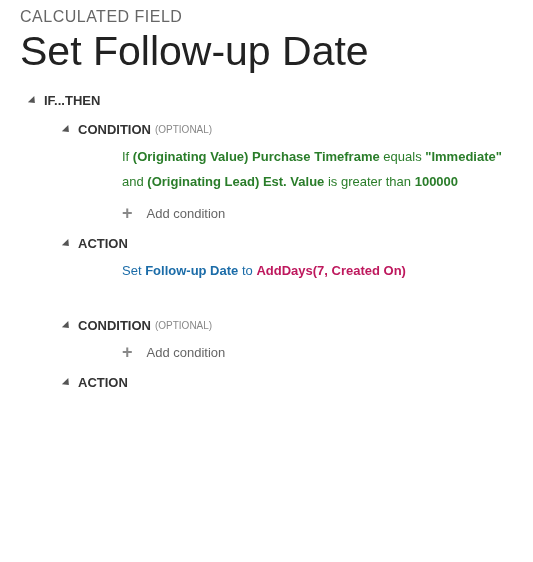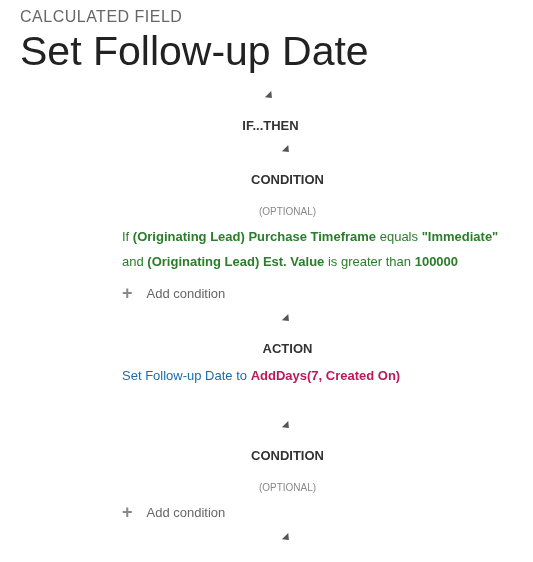--- a/index.html
+++ b/index.html
@@ -24,22 +24,21 @@
     font-weight: 300;
     color: #222;
     margin: 2px 0 18px 0;
   }
   .node {
     margin-bottom: 14px;
   }
   .header-row {
     display: flex;
     align-items: center;
-    gap: 19px;
-    flex-direction: column;
+    gap: 4px;
   }
   .chev {
     width: 0;
     height: 0;
     border-left: 5px solid transparent;
     border-right: 5px solid transparent;
     border-top: 6px solid #555;
     transform: rotate(-45deg) scale(0.9);
     margin-right: 2px;
     cursor: pointer;
@@ -60,21 +59,21 @@
   .expr {
     font-size: 13px;
     line-height: 1.9;
     color: #333;
     margin-top: 8px;
   }
   .kw   { color: #2a7d2a; }            
   .fld  { color: #2a7d2a; font-weight: 700; } 
   .lit  { color: #2a7d2a; font-weight: 700; } 
   .setkw  { color: #1b6ca8; }          
-  .setfld { color: #1b6ca8; font-weight: 400; }
+  .setfld { color: #1b6ca8; font-weight: 700; }
   .setfn  { color: #be185d; font-weight: 700; }
   .add-row {
     display: flex;
     align-items: center;
     gap: 14px;
     margin-top: 10px;
     font-size: 13px;
     color: #666;
     cursor: pointer;
   }
@@ -106,21 +105,21 @@
       <div class="node indent-2">
         <div class="header-row">
           <span class="chev"></span>
           <span class="sec-label">CONDITION</span>
           <span class="optional">(OPTIONAL)</span>
         </div>
 
         <div class="expr indent-3">
           <span class="kw">If</span>
           <span> </span>
-          <span class="fld">(Originating Lead) Purchase Timeframe</span>
+          <span class="fld">(Originating Value) Purchase Timeframe</span>
           <span> </span>
           <span class="kw">equals</span>
           <span> </span>
           <span class="lit">"Immediate"</span>
           <br>
           <span class="kw">and</span>
           <span> </span>
           <span class="fld">(Originating Lead) Est. Value</span>
           <span> </span>
           <span class="kw">is greater than</span>

